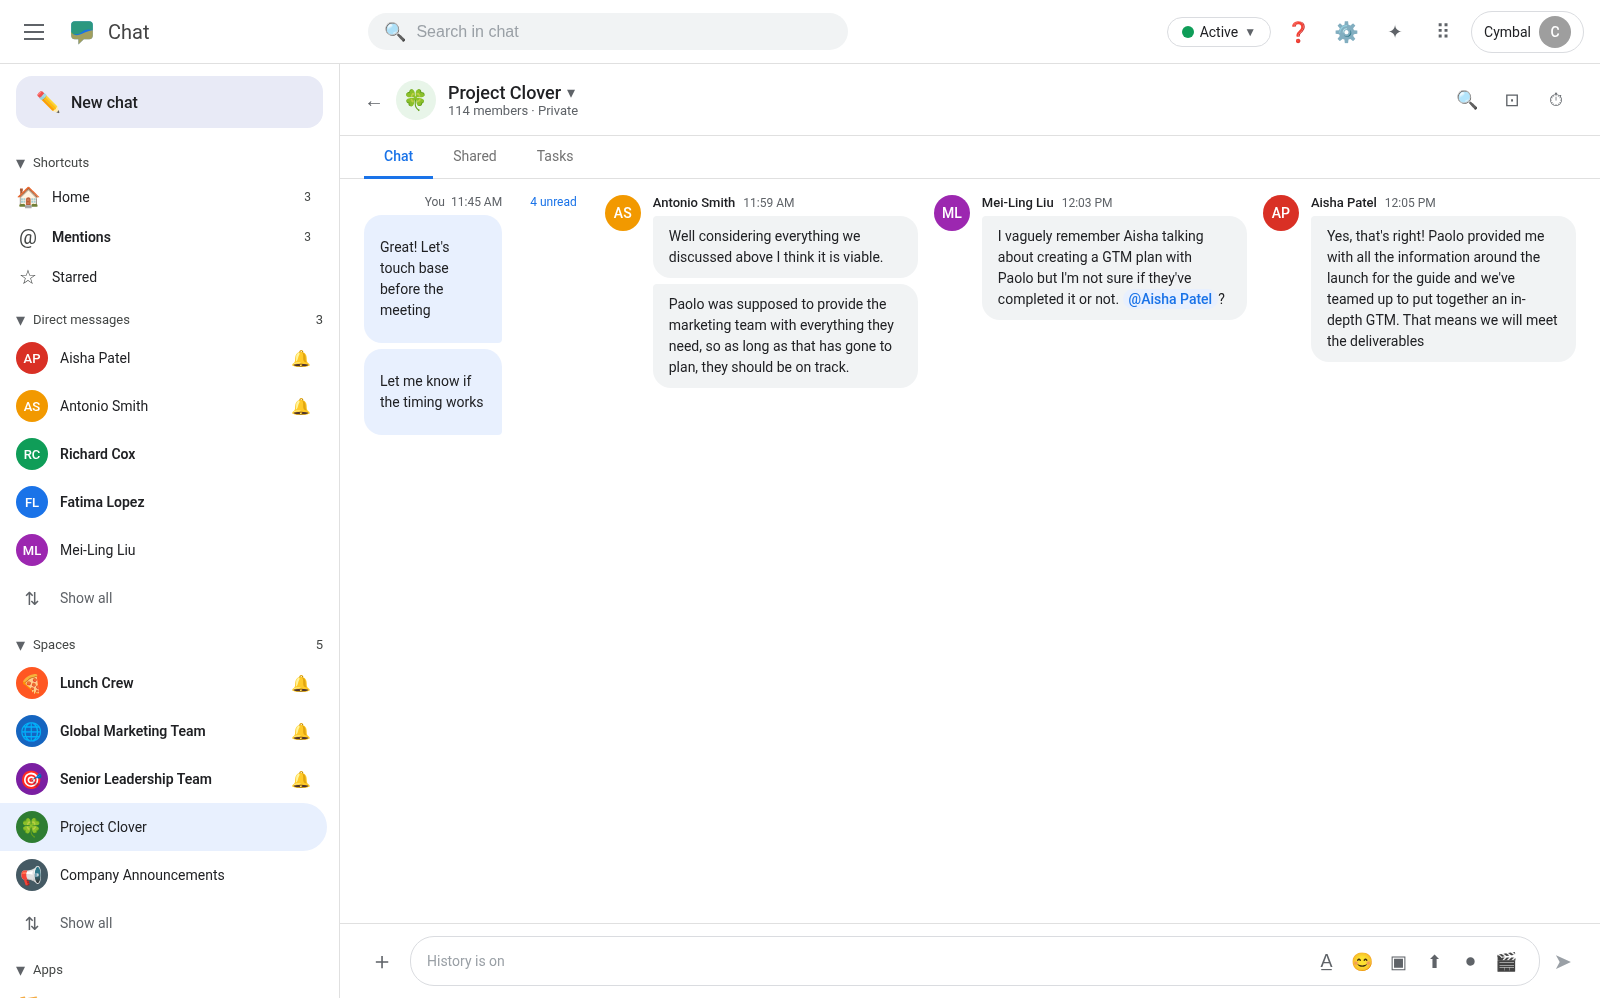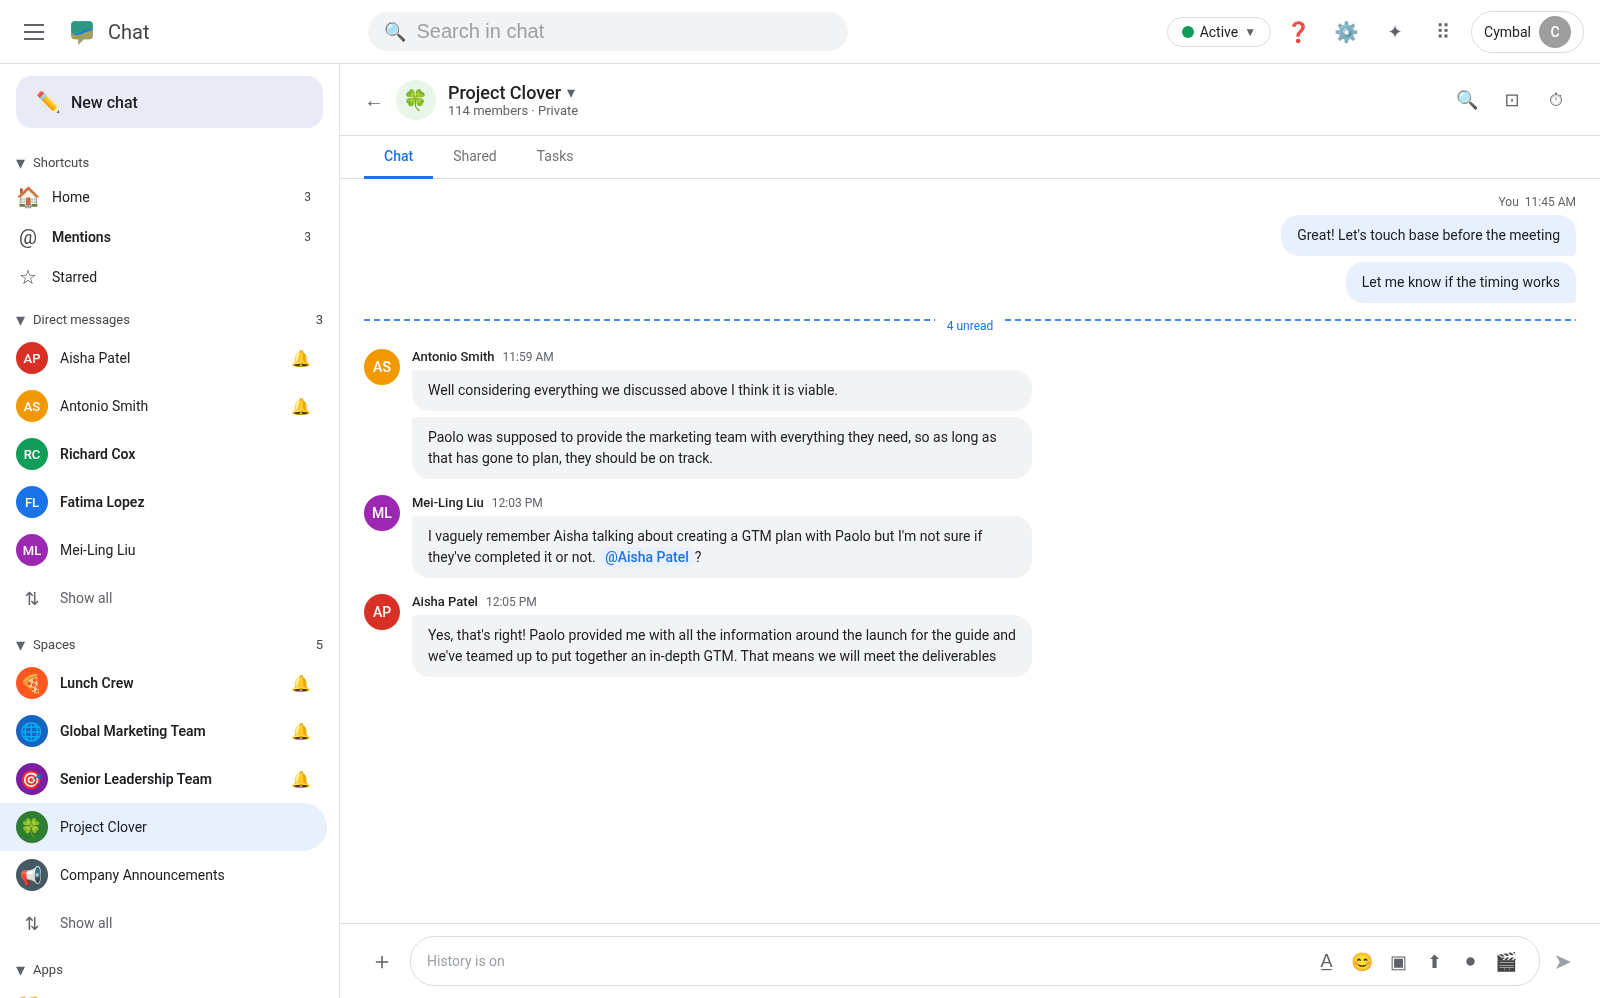--- a/index.html
+++ b/index.html
@@ -8,21 +8,21 @@
     
     .topbar { display: flex; align-items: center; height: 64px; padding: 0 16px; border-bottom: 1px solid #e0e0e0; gap: 12px; flex-shrink: 0; }
     .topbar-left { display: flex; align-items: center; gap: 12px; width: 340px; flex-shrink: 0; }
     .hamburger { display: flex; flex-direction: column; gap: 5px; cursor: pointer; padding: 8px; border-radius: 50%; }
     .hamburger span { width: 20px; height: 2px; background: #5f6368; display: block; }
     .logo-wrap { display: flex; align-items: center; gap: 8px; }
     .logo-icon { width: 36px; height: 36px; }
     .app-name { font-size: 20px; color: #444; font-weight: 400; }
     .search-wrap { flex: 1; }
     .search-bar { display: flex; align-items: center; background: #f1f3f4; border-radius: 24px; padding: 8px 16px; gap: 10px; width: 100%; max-width: 480px; }
-    .search-bar input { border: none; background: transparent; font-size: 20px; color: #a21caf; outline: none; width: 100%; }
+    .search-bar input { border: none; background: transparent; font-size: 16px; color: #a21caf; outline: none; width: 100%; }
     .search-bar input::placeholder { color: #9aa0a6; }
     .topbar-right { display: flex; align-items: center; gap: 8px; margin-left: auto; }
     .active-btn { display: flex; align-items: center; gap: 6px; border: 1px solid #dadce0; border-radius: 24px; padding: 6px 14px; cursor: pointer; font-size: 14px; color: #202124; }
     .active-dot { width: 12px; height: 12px; background: #0f9d58; border-radius: 50%; }
     .icon-btn { width: 40px; height: 40px; display: flex; align-items: center; justify-content: center; border-radius: 50%; cursor: pointer; color: #5f6368; font-size: 20px; }
     .avatar-wrap { display: flex; align-items: center; gap: 8px; border: 1px solid #dadce0; border-radius: 24px; padding: 4px 12px; cursor: pointer; }
     .avatar-name { font-size: 14px; color: #202124; }
     .avatar-circle { width: 32px; height: 32px; border-radius: 50%; background: #9e9e9e; overflow: hidden; display: flex; align-items: center; justify-content: center; color: white; font-size: 14px; font-weight: 500; }
 
     
@@ -59,26 +59,26 @@
     .chat-chevron { color: #5f6368; font-size: 16px; cursor: pointer; }
     .chat-subtitle { font-size: 13px; color: #5f6368; }
     .chat-header-actions { display: flex; gap: 4px; }
 
     
     .tabs { display: flex; padding: 0 24px; border-bottom: 1px solid #e0e0e0; flex-shrink: 0; }
     .tab { padding: 12px 20px; cursor: pointer; font-size: 14px; color: #737373; border-bottom: 3px solid transparent; margin-bottom: -1px; }
     .tab.active { color: #1a73e8; border-bottom-color: #1a73e8; font-weight: 500; }
 
     
-    .messages { flex: 1; overflow-y: auto; padding: 16px 24px; display: flex; flex-direction: column; gap: 16px; }
+    .messages { flex: 1; overflow-y: auto; padding: 16px 24px; display: flex; flex-direction: row; gap: 16px; }
 
     
     .msg-out { display: flex; flex-direction: column; align-items: flex-end; gap: 6px; }
     .msg-out-meta { font-size: 12px; color: #5f6368; }
-    .bubble-out { background: #e8f0fe; padding: 10px 16px; border-radius: 18px 18px 4px 18px; max-width: 520px; font-size: 14px; color: #202124; line-height: 1.5; }
+    .bubble-out { background: #e8f0fe; padding: 22px 16px; border-radius: 18px 18px 4px 18px; max-width: 520px; font-size: 14px; color: #202124; line-height: 1.5; }
 
     
     .unread-divider { display: flex; gap: 12px; }
     .unread-line { flex: 1; height: 2px; background: repeating-linear-gradient(90deg, #4285f4 0, #4285f4 6px, transparent 6px, transparent 10px); }
     .unread-label { font-size: 12px; color: #1a73e8; white-space: nowrap; }
 
     
     .msg-in { display: flex; gap: 12px; align-items: flex-start; }
     .msg-in-avatar { width: 36px; height: 36px; border-radius: 50%; flex-shrink: 0; display: flex; align-items: center; justify-content: center; font-size: 14px; font-weight: 500; color: white; }
     .msg-in-content { display: flex; flex-direction: column; gap: 6px; flex: 1; }

